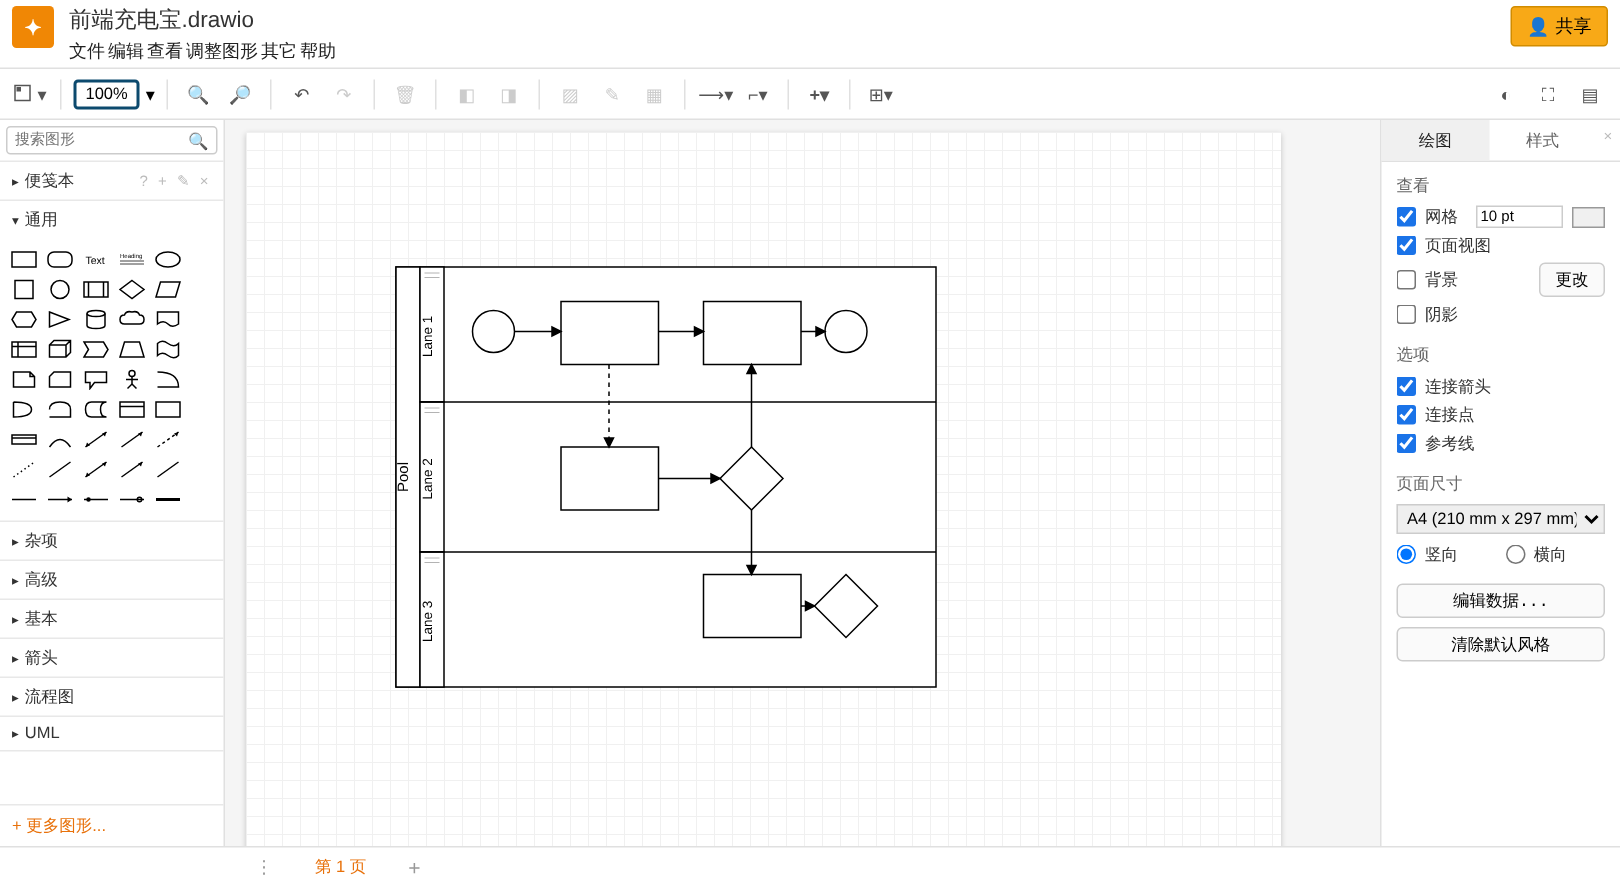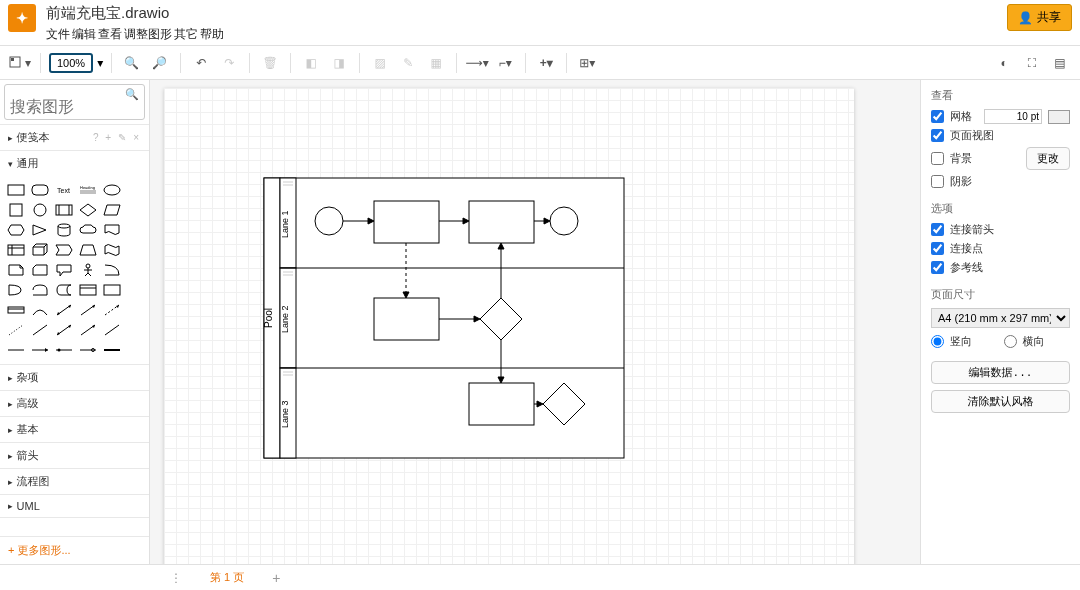--- a/index.html
+++ b/index.html
@@ -16,21 +16,21 @@
 
 .toolbar { height:34px; border-bottom:1px solid #e0e0e0; display:flex; align-items:center; padding:0 8px; gap:4px; }
 .tool { width:24px; height:24px; display:flex; align-items:center; justify-content:center; color:#555; cursor:pointer; border-radius:3px; }
 .zoom-sel { border:2px solid #0c4a6e; padding:2px 6px; border-radius:3px; font-size:11px; }
 .sep { width:1px; height:20px; background:#e0e0e0; margin:0 4px; }
 .tool.disabled { color: #ccc; }
 
 .main { display:flex; height:calc(590px - 46px - 34px - 26px); }
 .left-panel { width:150px; border-right:1px solid #e0e0e0; display:flex; flex-direction:column; }
 .search { padding:4px; border-bottom:1px solid #e8e8e8; }
-.search input { width:100%; border:1px solid #ccc; padding:13px 20px 3px 5px; font-size:16px; border-radius:3px; }
+.search input { width:100%; border:1px solid #ccc; padding:3px 20px 3px 5px; font-size:10px; border-radius:3px; }
 .search-wrap { position:relative; }
 .search-wrap .mag { position:absolute; right:6px; top:4px; color:#999; font-size:11px; }
 
 .palette-section { border-bottom:1px solid #e8e8e8; }
 .palette-hdr { padding:5px 8px; font-size:11px; color:#333; display:flex; align-items:center; cursor:pointer; }
 .palette-hdr .caret { margin-right:4px; font-size:9px; }
 .palette-hdr .right-tools { margin-left:auto; color:#bbb; font-size:10px; letter-spacing:2px;}
 .shapes-grid { padding:6px; display:grid; grid-template-columns: repeat(6, 1fr); gap:4px; }
 .shape-cell { width:20px; height:16px; display:flex; align-items:center; justify-content:center; }
 .shape-cell svg { width:18px; height:14px; }
@@ -49,21 +49,21 @@
 .rp-tab.active { background:#f0f0f0; color:#222; }
 .rp-close { width:16px; text-align:center; padding:6px 0; color:#bbb; cursor:pointer; font-size:10px;}
 .rp-body { padding:8px 10px; font-size:11px; color:#333; }
 .rp-group { margin-bottom:12px; }
 .rp-title { color:#666; margin-bottom:6px; }
 .rp-row { display:flex; align-items:center; margin-bottom:4px; gap:6px; }
 .rp-row input[type=checkbox] { accent-color:#1a73e8; }
 .rp-row label { flex:1; }
 .rp-btn { border:1px solid #ccc; background:#fafafa; padding:3px 10px; border-radius:4px; font-size:11px; cursor:pointer; }
 .rp-btn-wide { width:100%; margin-bottom:6px; text-align:center;font-family:Liberation Mono, monospace; }
-.rp-input { width:58px; border:1px solid #ccc; font-size:10px; padding:1px 2px; text-align:right; }
+.rp-input { width:58px; border:1px solid #ccc; font-size:10px; padding:1px 2px; text-align:left; }
 .color-swatch { width:22px; height:14px; border:1px solid #999; background:#f0f0f0; }
 .rp-select { width:100%; border:1px solid #ccc; font-size:11px; padding:2px; }
 
 .footer { height:26px; border-top:1px solid #e0e0e0; display:flex; align-items:center; }
 .page-tabs { display:flex; align-items:center; padding-left:160px; gap:4px; }
 .page-menu { padding:4px 10px; color:#999; cursor:pointer; }
 .page-tab { padding:4px 14px; font-size:11px; color:#e8710a; font-weight:500; cursor:pointer; border-radius:3px 3px 0 0; }
 .page-add { padding:4px 10px; color:#999; cursor:pointer; font-size:14px; }
 </style>
 </head>
@@ -503,20 +503,25 @@
           <line x1="337" y1="252" x2="337" y2="291"></line>
             <polygon points="337,295 334,289 340,289" fill="#000"></polygon>
           <line x1="370" y1="316" x2="375" y2="316"></line>
             <polygon points="379,316 373,313 373,319" fill="#000"></polygon>
         </g>
       </svg>
     </div>
   </div>
 
   <div class="right-panel">
+    <div class="rp-tabs">
+      <div class="rp-tab active">绘图</div>
+      <div class="rp-tab">样式</div>
+      <div class="rp-close">×</div>
+    </div>
     <div class="rp-body">
       <div class="rp-group">
         <div class="rp-title">查看</div>
         <div class="rp-row">
             <input type="checkbox" checked="" style="">
             <label>网格</label>
             <input class="rp-input" value="10 pt" style="">
             <div class="color-swatch"></div>
           </div>
         <div class="rp-row">

